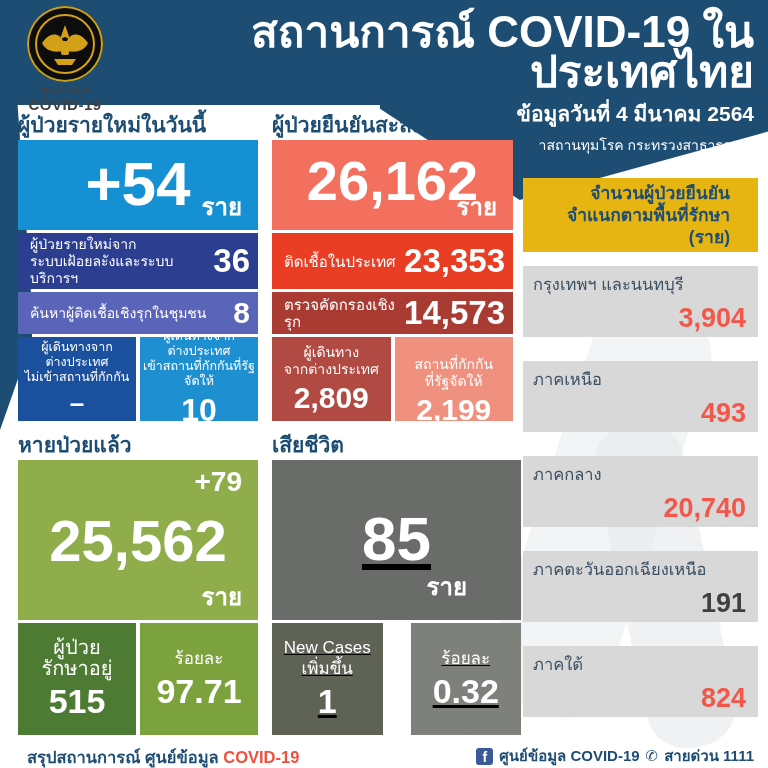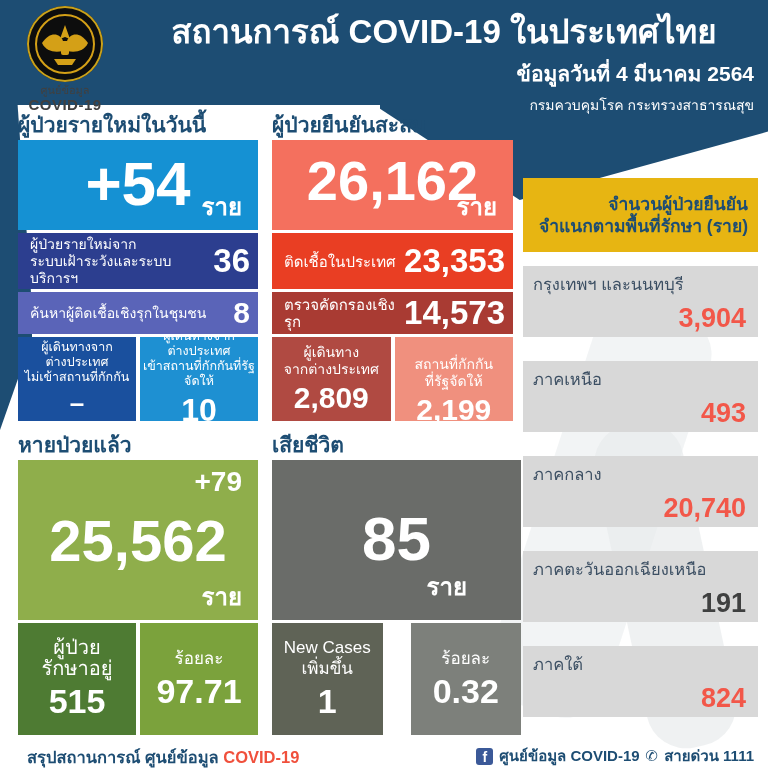--- a/index.html
+++ b/index.html
@@ -16,21 +16,21 @@
   .wm1{left:540px;top:300px;width:120px;height:420px;transform:rotate(18deg);}
   .wm2{left:620px;top:420px;width:90px;height:330px;transform:rotate(-12deg);background:#e8ebed;}
 
   
   .logo-wrap{position:absolute;left:10px;top:4px;width:110px;text-align:center;color:#404040;}
   .logo-circle{width:76px;height:76px;margin:2px auto 2px;border-radius:50%;background:#0d0d0d;
                display:flex;align-items:center;justify-content:center;box-shadow:0 0 0 2px #caa21b inset;}
   .logo-cap1{font-size:11px;line-height:12px;}
   .logo-cap2{font-size:15px;font-weight:bold;letter-spacing:.5px;}
   .hdr-text{position:absolute;right:14px;top:12px;width:620px;text-align:right;color:#ffffff;}
-  .hdr-title{font-size:33px;font-weight:bold;line-height:40px;text-align:center;}
+  .hdr-title{font-size:44px;font-weight:bold;line-height:40px;}
   .hdr-date{font-size:21px;font-weight:bold;margin-top:5px;}
   .hdr-agency{font-size:14px;margin-top:4px;}
 
   
   .sec-label{position:absolute;font-size:21px;font-weight:bold;color:#1d4d73;}
   .card{position:absolute;width:240px;display:flex;flex-direction:column;gap:3px;}
   .card .main{position:relative;color:#fff;}
   .bignum{font-weight:bold;color:#fff;text-align:center;}
   .unit{position:absolute;right:16px;bottom:4px;font-size:24px;font-weight:bold;color:#fff;}
   .delta{position:absolute;right:16px;top:6px;font-size:28px;font-weight:bold;color:#fff;}
@@ -38,21 +38,21 @@
   .row .rlabel{flex:1;font-size:14px;line-height:17px;padding-left:12px;white-space:pre-line;}
   .row .rvalue{font-size:33px;font-weight:bold;padding-right:8px;}
   .cells{display:flex;gap:4px;}
   .cell{flex:1;display:flex;flex-direction:column;align-items:center;justify-content:center;color:#fff;}
   .cell .clabel{font-size:12.5px;line-height:15px;text-align:center;white-space:pre-line;}
   .cell .cvalue{font-size:32px;font-weight:bold;margin-top:3px;}
 
   
   .yellow-box{position:absolute;left:523px;top:178px;width:235px;height:74px;background:#e7b512;
               display:flex;flex-direction:column;justify-content:center;align-items:flex-end;
-              padding-right:10px;box-sizing:border-box;color:#1d4d73;font-weight:bold;
+              padding-right:28px;box-sizing:border-box;color:#1d4d73;font-weight:bold;
               font-size:17.5px;line-height:22px;text-align:right;}
   .region-list{position:absolute;left:523px;top:266px;width:235px;display:flex;flex-direction:column;gap:24px;}
   .region-row{position:relative;height:71px;background:#d8d8d8;padding-left:48px;}
   .region-label{position:absolute;left:10px;top:5px;font-size:16.5px;color:#3c4f63;}
   .region-value{position:absolute;right:12px;bottom:3px;font-size:27px;font-weight:bold;}
   .val-red{color:#f25749;}
   .val-dark{color:#3f4040;}
 
   
   .foot-left{position:absolute;left:27px;top:744px;font-size:16.5px;font-weight:bold;color:#1d4d73;}
@@ -84,32 +84,32 @@
         <rect x="27" y="28" width="8" height="14" rx="2" fill="#d4a017"></rect>
         <path d="M20 46 H42 L38 52 H24 Z" fill="#d4a017"></path>
       </svg>
     </div>
     <div class="logo-cap1">ศูนย์ข้อมูล</div>
     <div class="logo-cap2">COVID-19</div>
   </div>
   <div class="hdr-text">
     <div class="hdr-title">สถานการณ์ COVID-19 ในประเทศไทย</div>
     <div class="hdr-date">ข้อมูลวันที่ 4 มีนาคม 2564</div>
-    <div class="hdr-agency">กรมควบคุมโรค กระทรวงสาธารณสุข</div>
+    <div class="hdr-agency">าสถานทุมโรค กระทรวงสาธารณสุข</div>
   </div>
 
   <div class="sec-label" style="left:18px;top:108px;">ผู้ป่วยรายใหม่ในวันนี้</div>
   <div class="card" style="left:18px;top:140px;">
     <div class="main" style="height:90px;background:#1591d3;">
       <div class="bignum" style="font-size:62px;line-height:88px;">+54</div>
       <div class="unit">ราย</div>
     </div>
     <div class="row" style="height:56px;background:#2c3e8f;">
       <div class="rlabel">ผู้ป่วยรายใหม่จาก
-ระบบเฝ้าระวังและระบบบริการฯ</div>
+ระบบเฝ้อยละังและระบบบริการฯ</div>
       <div class="rvalue">36</div>
     </div>
     <div class="row" style="height:42px;background:#5a64b8;">
       <div class="rlabel">ค้นหาผู้ติดเชื้อเชิงรุกในชุมชน</div>
       <div class="rvalue" style="font-size:30px;">8</div>
     </div>
     <div class="cells" style="height:84px;">
       <div class="cell" style="background:#1a509e;">
         <div class="clabel">ผู้เดินทางจาก
 ต่างประเทศ
@@ -167,21 +167,21 @@
         <div class="cvalue" style="font-size:34px;">515</div>
       </div>
       <div class="cell" style="background:#7ba23c;">
         <div class="clabel" style="font-size:17px;line-height:21px;">ร้อยละ</div>
         <div class="cvalue" style="font-size:34px;">97.71</div>
       </div>
     </div>
   </div>
 
   <div class="sec-label" style="left:272px;top:428px;">เสียชีวิต</div>
-  <div class="card" style="left:272px;top:460px;width:249px;">
+  <div class="card" style="left:272px;top:460px;width:249px;text-decoration:underline;">
     <div class="main" style="height:160px;background:#6a6c69;">
       <div class="bignum" style="font-size:62px;line-height:62px;margin-top:48px;">85</div>
       <div class="unit" style="right:54px;bottom:14px;">ราย</div>
     </div>
     <div class="cells" style="height:112px;gap:28px;">
       <div class="cell" style="background:#5f6356;">
         <div class="clabel" style="font-size:17px;line-height:21px;">New Cases
 เพิ่มขึ้น</div>
         <div class="cvalue" style="font-size:34px;">1</div>
       </div>

